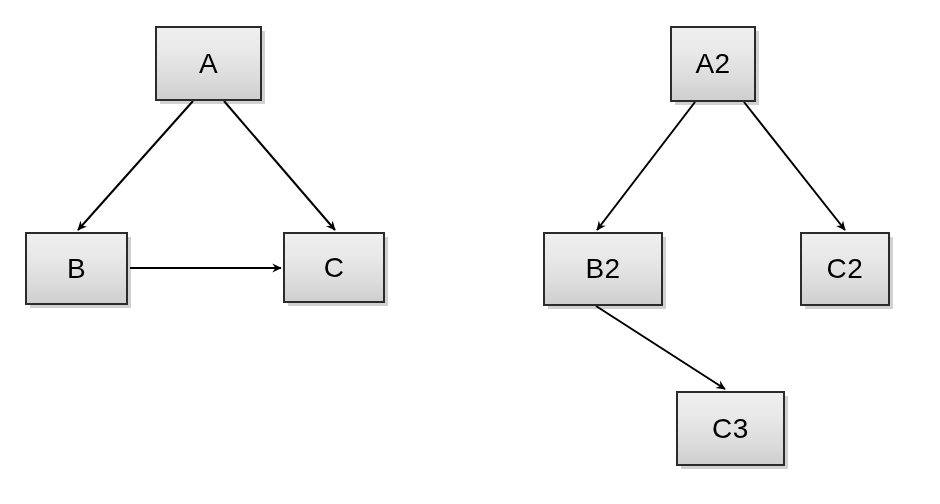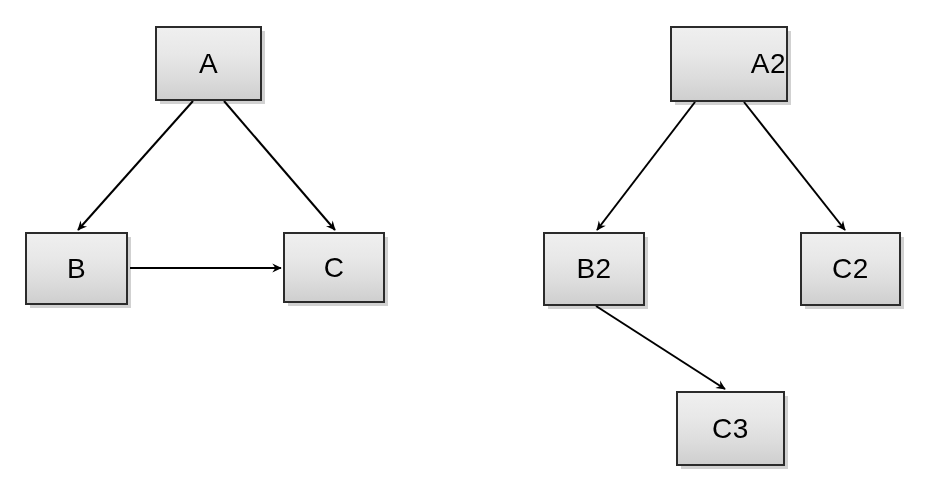--- a/index.html
+++ b/index.html
@@ -72,27 +72,27 @@
   <div id="nodes">
       <div class="node" style="left: 155px; top: 26px; width: 107px; height: 75px;">
         <span class="node-label">A</span>
       </div>
       <div class="node" style="left: 25px; top: 232px; width: 103px; height: 73px;">
         <span class="node-label">B</span>
       </div>
       <div class="node" style="left: 283px; top: 232px; width: 102px; height: 71px;">
         <span class="node-label">C</span>
       </div>
-      <div class="node" style="left: 670px; top: 26px; width: 118px; height: 76px; justify-content: flex-end;">
+      <div class="node" style="left: 670px; top: 26px; width: 86px; height: 76px;">
         <span class="node-label">A2</span>
       </div>
-      <div class="node" style="left: 543px; top: 232px; width: 102px; height: 74px;">
+      <div class="node" style="left: 543px; top: 232px; width: 120px; height: 74px;">
         <span class="node-label">B2</span>
       </div>
-      <div class="node" style="left: 800px; top: 232px; width: 101px; height: 74px;">
+      <div class="node" style="left: 800px; top: 232px; width: 90px; height: 74px;">
         <span class="node-label">C2</span>
       </div>
       <div class="node" style="left: 676px; top: 391px; width: 109px; height: 75px;">
         <span class="node-label">C3</span>
       </div>
     </div>
 
 </div>
 
 </body></html>

